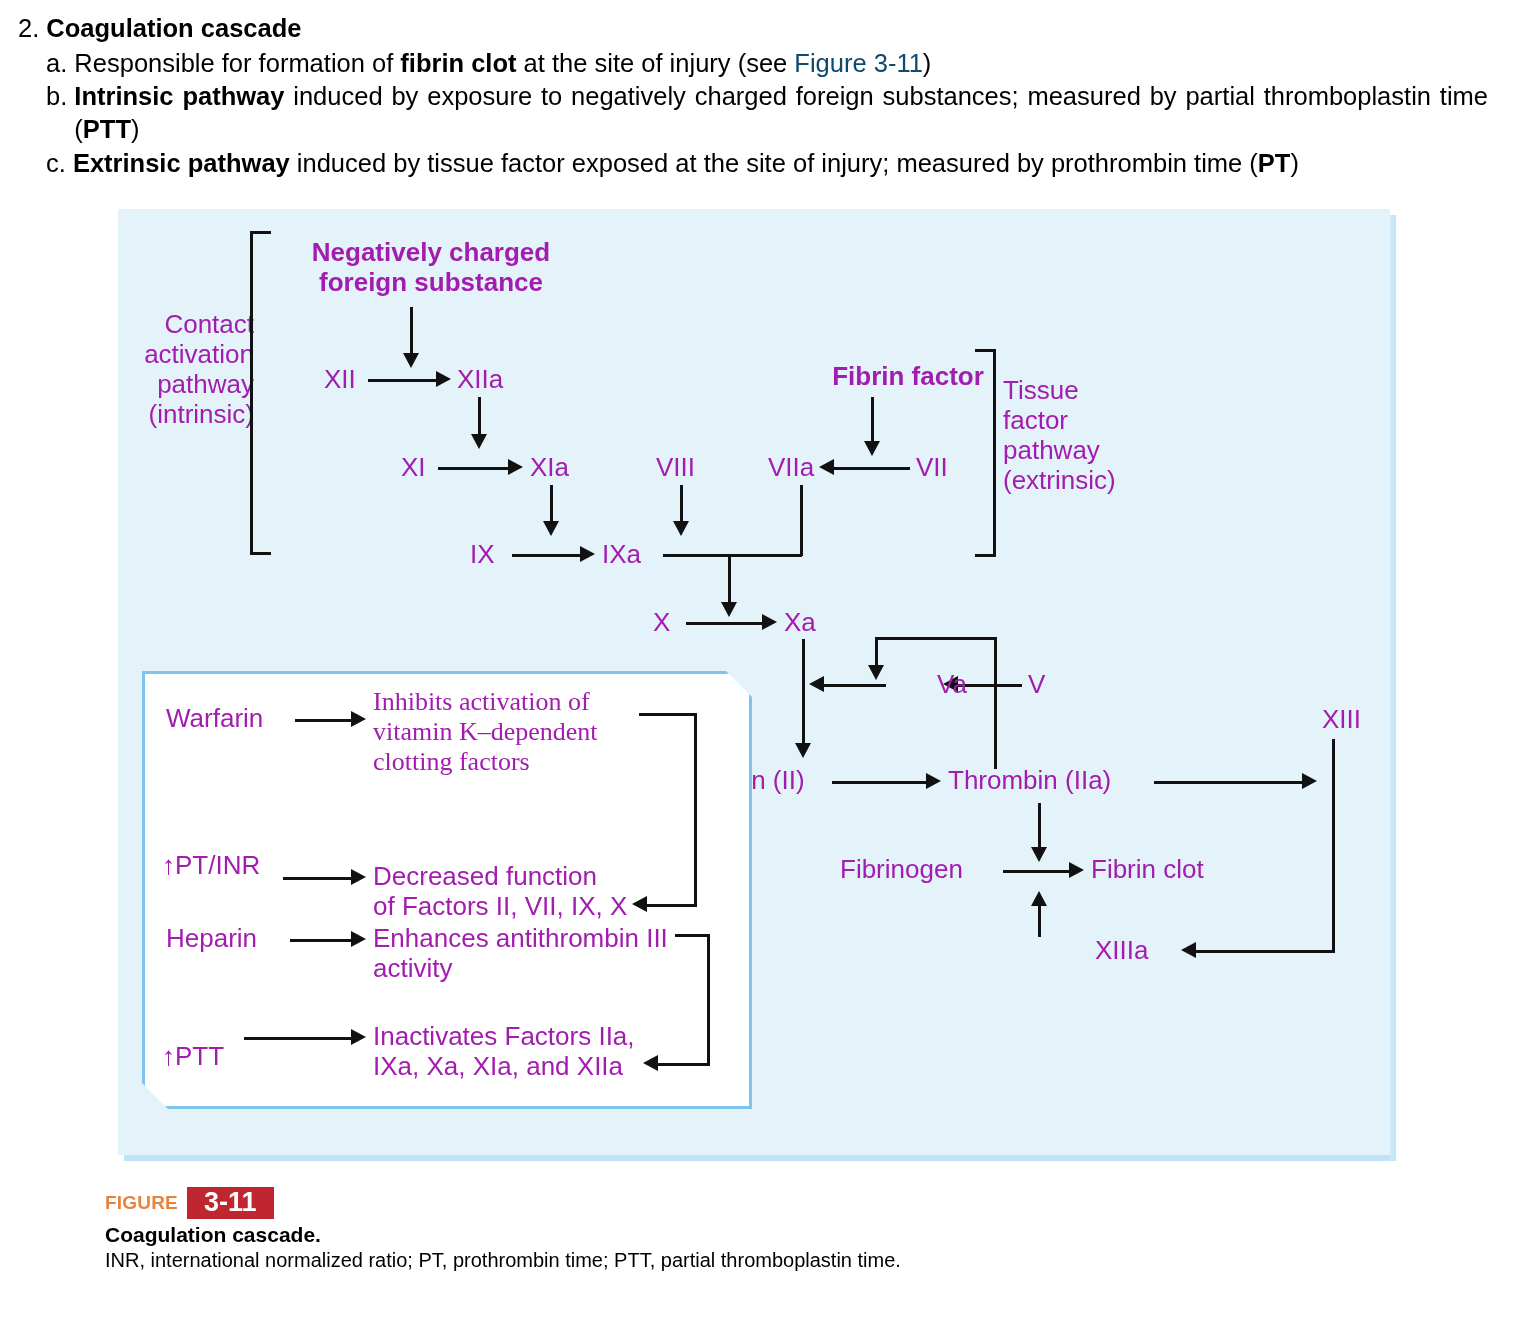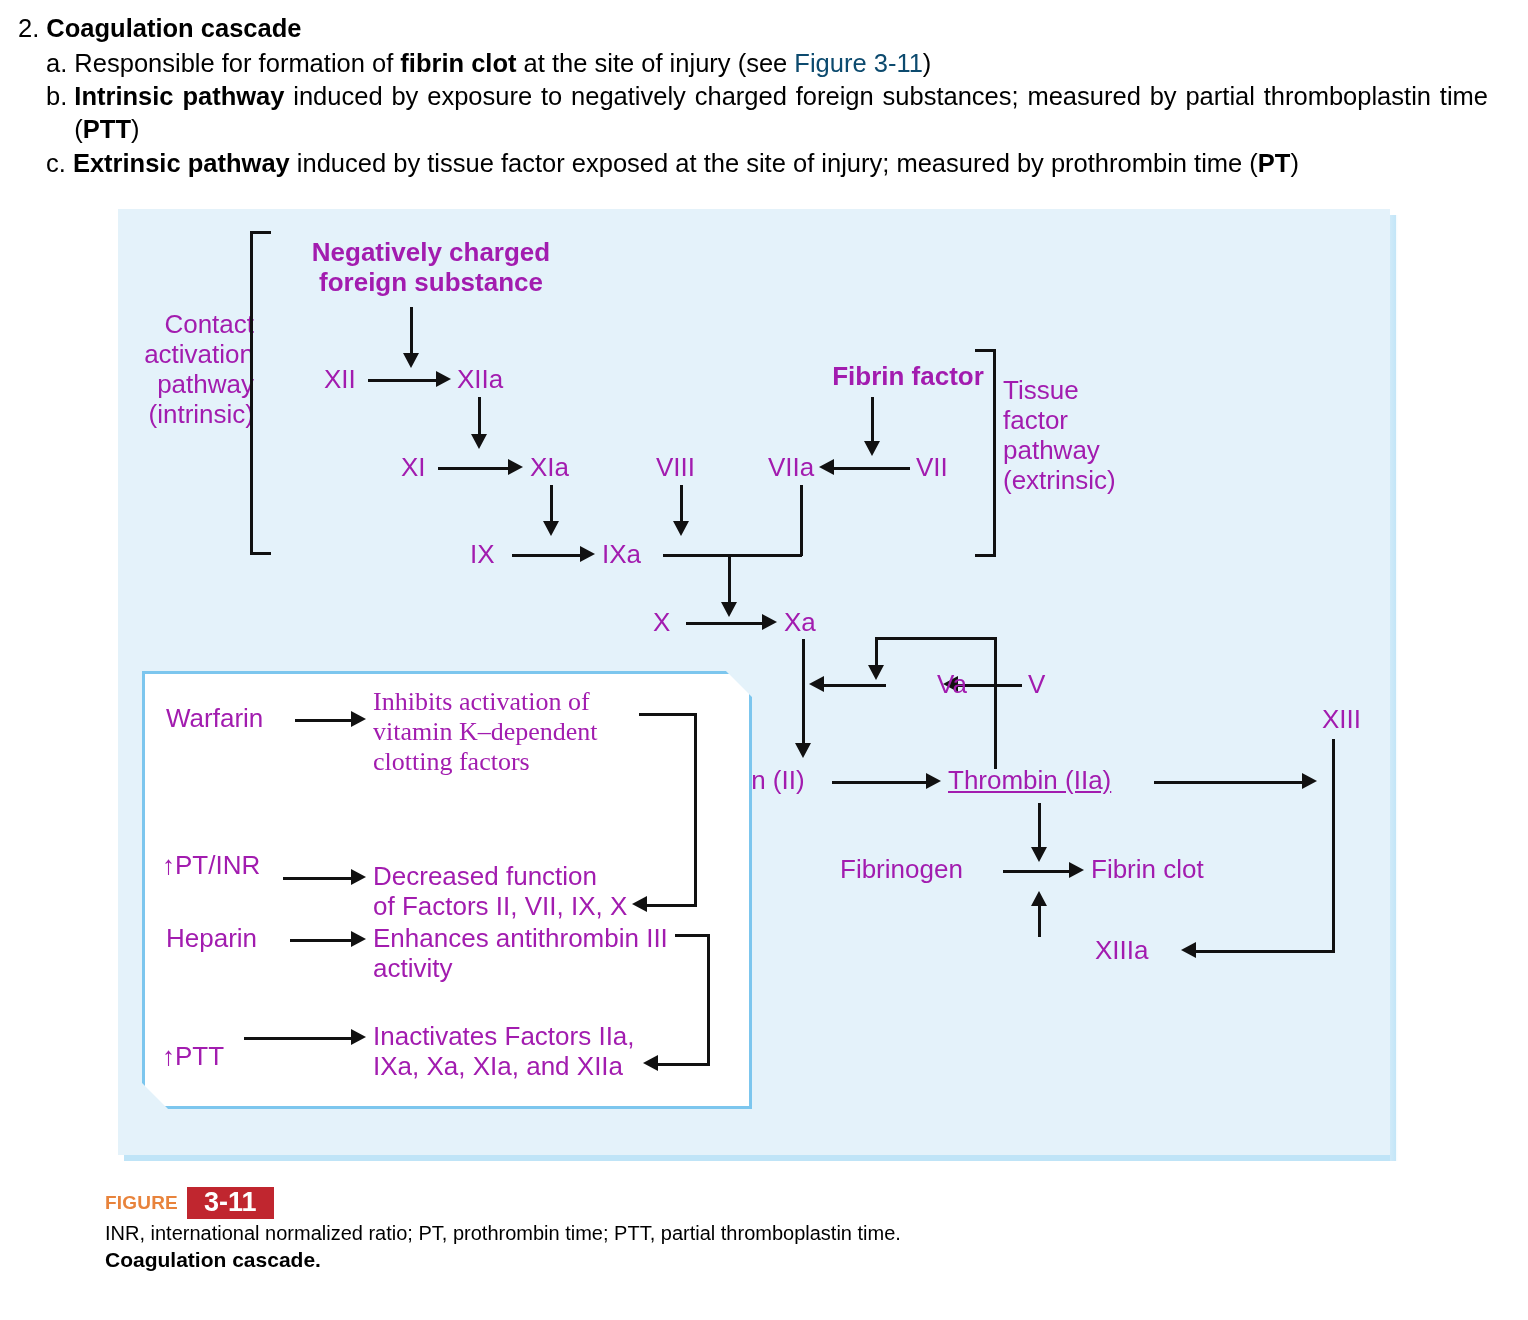--- a/index.html
+++ b/index.html
@@ -165,21 +165,21 @@
   <div class="ar ar-l" style="left:691px;top:467px;"></div>
 
   <div class="vline" style="left:876px;top:428px;height:132px;"></div>
   <div class="hline" style="left:757px;top:428px;width:122px;"></div>
   <div class="vline" style="left:757px;top:428px;height:30px;"></div>
   <div class="ar ar-d" style="left:750px;top:456px;"></div>
 
   <div class="lbl" style="left:506px;top:556px;">Prothrombin (II)</div>
   <div class="hline" style="left:714px;top:572px;width:96px;"></div>
   <div class="ar ar-r" style="left:808px;top:564px;"></div>
-  <div class="lbl" style="left:830px;top:556px;text-decoration:underline;">Thrombin (IIa)</div>
+  <div class="lbl" style="left:830px;top:556px;">Thrombin (IIa)</div>
 
   <div class="hline" style="left:1036px;top:572px;width:150px;"></div>
   <div class="ar ar-r" style="left:1184px;top:564px;"></div>
   <div class="lbl" style="left:1204px;top:495px;">XIII</div>
 
   <div class="vline" style="left:1214px;top:530px;height:213px;"></div>
   <div class="hline" style="left:1078px;top:741px;width:139px;"></div>
   <div class="ar ar-l" style="left:1063px;top:733px;"></div>
   <div class="lbl" style="left:977px;top:726px;">XIIIa</div>
 
@@ -229,15 +229,15 @@
   </div>
 
 </div>
 <div id="panel-shadow-fade"></div>
 
 <div id="caption">
   <div class="cap-row">
     <span id="cap-figure">FIGURE</span>
     <span id="cap-num">3-11</span>
   </div>
+  <div id="cap-title">Coagulation cascade.</div>
   <div id="cap-legend">INR, international normalized ratio; PT, prothrombin time; PTT, partial thromboplastin time.</div>
-  <div id="cap-title">Coagulation cascade.</div>
 </div>
 
 </body></html>

